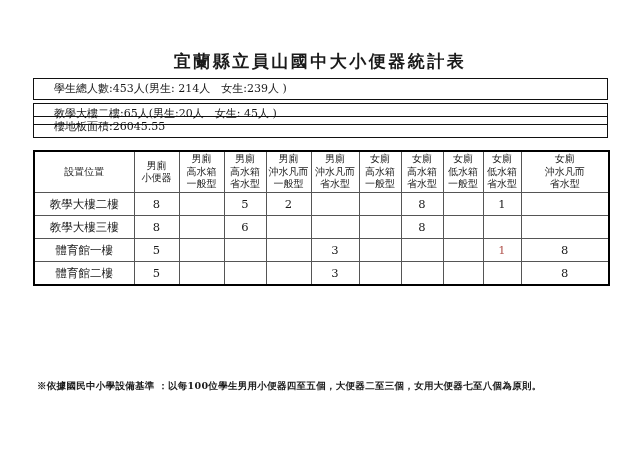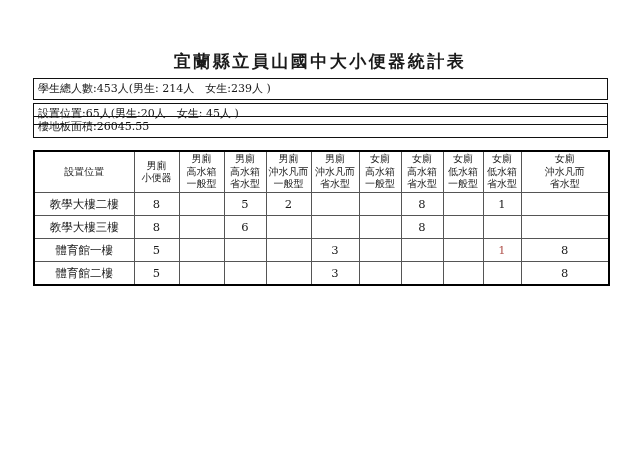--- a/index.html
+++ b/index.html
@@ -14,21 +14,21 @@
   .title{
     position:absolute;top:50px;left:0;width:640px;
     text-align:center;
     font-size:17px;font-weight:bold;letter-spacing:2.5px;
   }
   .info-box{
     position:absolute;left:33px;width:575px;height:22px;
     box-sizing:border-box;
     border:1.5px solid #111;
     font-size:11px;line-height:19px;
-    padding-left:4px;
+    padding-left:20px;
     white-space:pre;
   }
   .info-1{top:78px;}
   .info-2{top:103px;}
   .info-3{top:116px;}
   table.stats{
     position:absolute;left:33px;top:150px;
     width:575px;
     border-collapse:collapse;table-layout:fixed;
     border:2px solid #000;
@@ -60,21 +60,21 @@
   }
 </style>
 </head>
 <body>
 
 <div class="doc">
 
   <div class="title">宜蘭縣立員山國中大小便器統計表</div>
 
   <div class="info-box info-1">學生總人數:453人(男生: 214人　女生:239人 )</div>
-  <div class="info-box info-2">設置位置:65人(男生:20人　女生: 45人 )</div>
+  <div class="info-box info-2">教學大樓二樓:65人(男生:20人　女生: 45人 )</div>
   <div class="info-box info-3">樓地板面積:26045.55</div>
 
   <table class="stats">
     <colgroup>
       <col class="col-loc">
         <col class="col-n">
         <col class="col-n">
         <col class="col-a">
       <col class="col-n">
         <col class="col-b">
@@ -148,14 +148,15 @@
           <td>3</td>
           <td></td>
           <td></td>
           <td></td>
           <td></td>
           <td>8</td>
         </tr>
       </tbody>
   </table>
 
+  <div class="footnote">※依據國民中小學設備基準 ：以每100位學生男用小便器四至五個，大便器二至三個，女用大便器七至八個為原則。</div>
 
 </div>
 
 </body></html>

